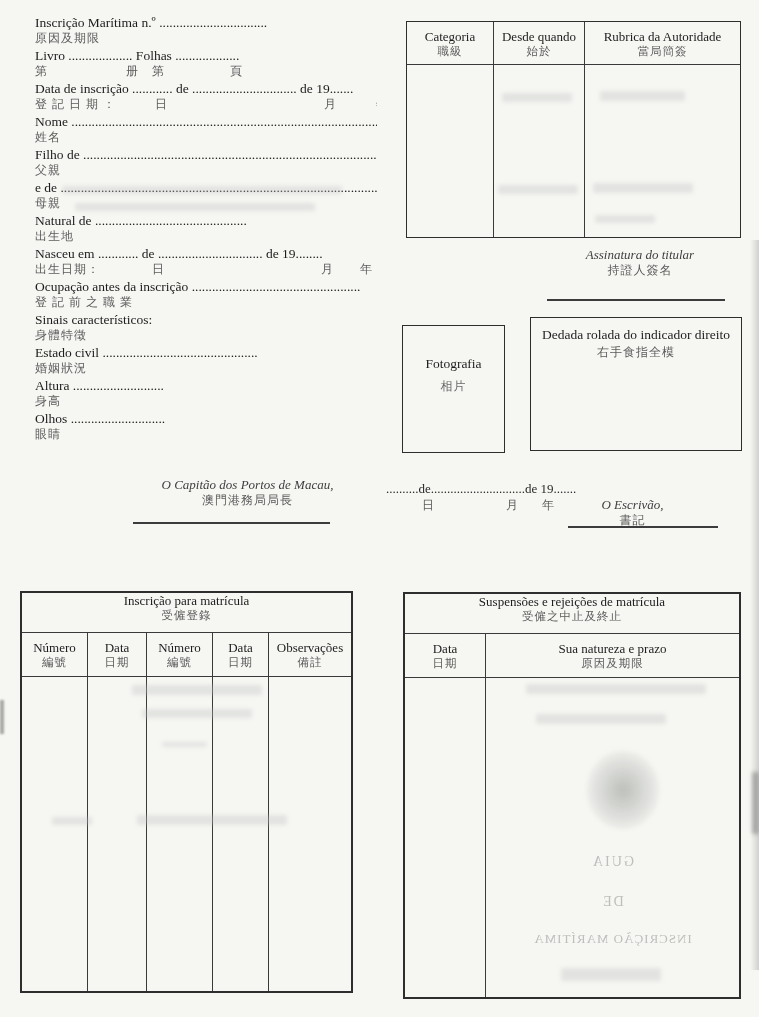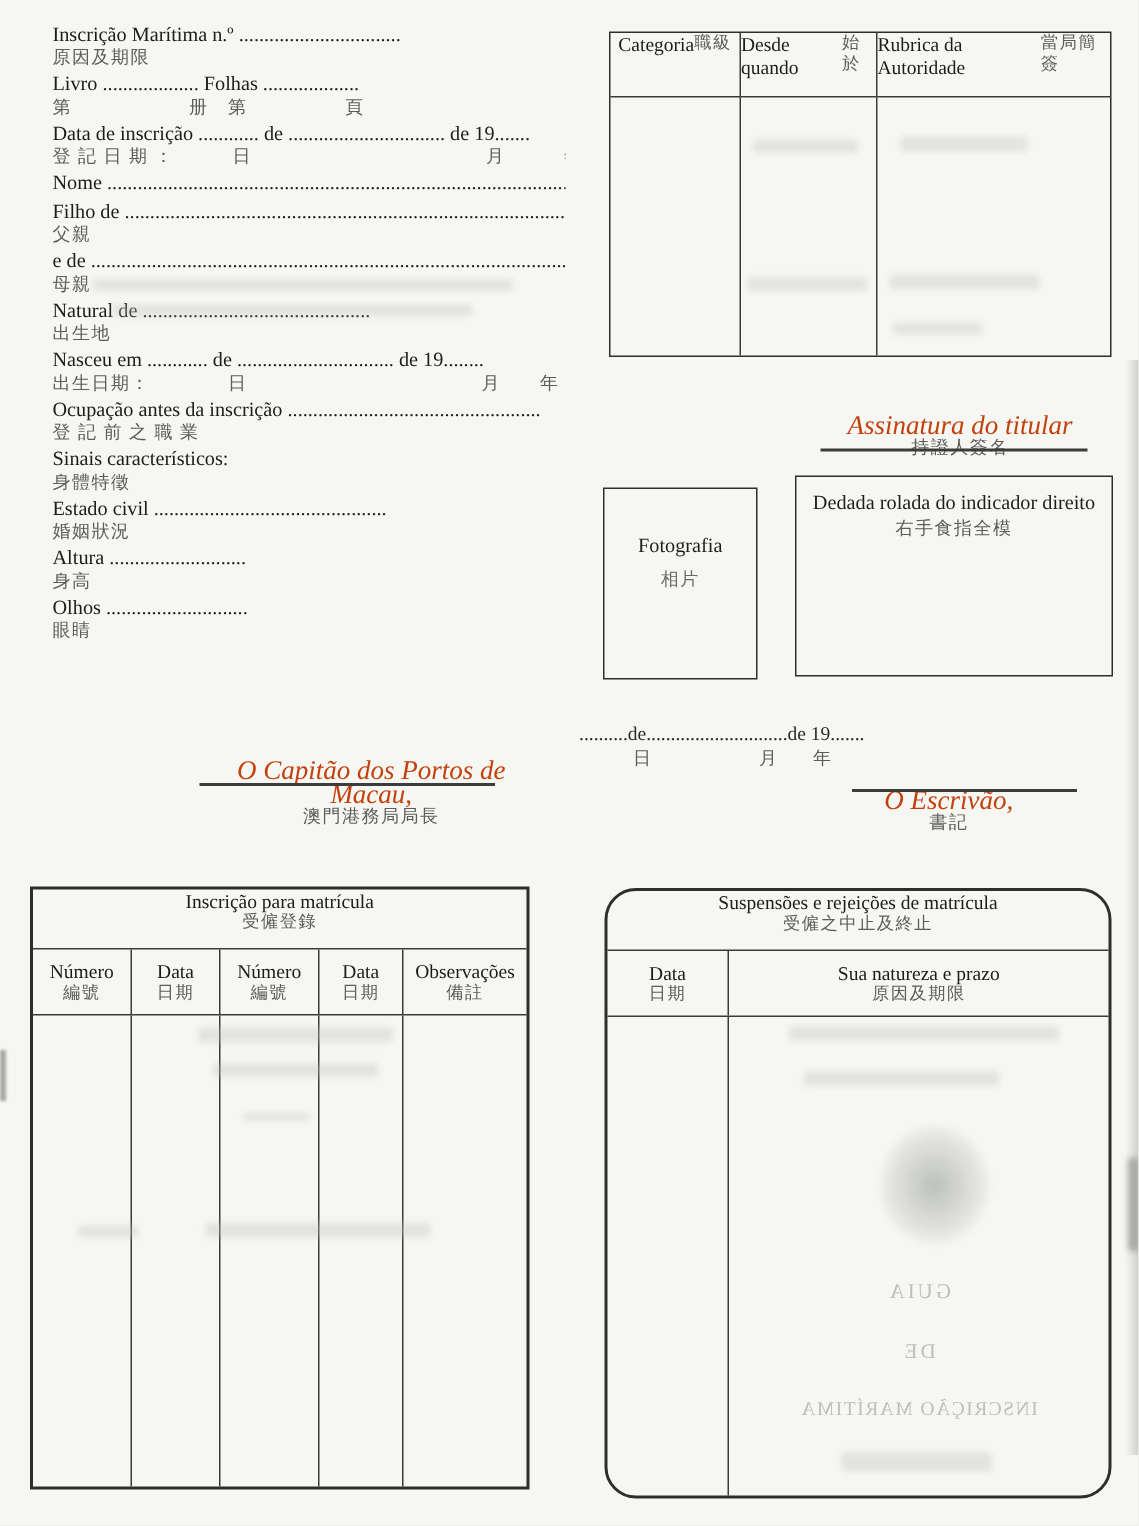--- a/index.html
+++ b/index.html
@@ -10,49 +10,49 @@
     font-family:"Liberation Serif", serif;
     color:#1e1e1e; overflow:hidden;text-decoration:underline;
   }
   
   .left-form{ position:absolute; left:35px; top:15px; width:342px; }
   .field{ margin-bottom:3px; }
   .fld-pt{ font-size:13.5px; line-height:16px; white-space:nowrap; overflow:hidden; color:#1c1c1c; }
   .fld-zh{ font-size:12px; line-height:14px; white-space:nowrap; overflow:hidden; color:#5c5c5c; letter-spacing:1px; }
   
   .sig-block{ position:absolute; text-align:center; }
-  .sig-pt{ font-style:italic; font-size:18px; line-height:16px; color:#c2410c;margin-top:28px; }
+  .sig-pt{ font-style:italic; font-size:13px; line-height:16px; color:#404040; }
   .sig-zh{ font-size:12px; line-height:15px; color:#5c5c5c; letter-spacing:1px; }
   .sig-line{ position:absolute; height:2px; background:#3c3c3c; }
   .date-block{ position:absolute; left:386px; top:481px; width:215px; }
   .date-pt{ font-size:13px; line-height:15px; white-space:nowrap; color:#2a2a2a; }
   .date-zh{ font-size:12px; line-height:15px; white-space:nowrap; color:#5c5c5c; margin-top:2px; }
   
   .cat-table{ position:absolute; left:406px; top:21px; width:335px; height:217px;
     border:1.5px solid #2e2e2e; display:grid;
     grid-template-columns:87px 91px 1fr; grid-template-rows:43px 1fr; background:rgba(255,255,255,0.0); }
   .cat-cell{ border-right:1px solid #3a3a3a; border-bottom:1px solid #3a3a3a;
-    display:flex; flex-direction:row; align-items:flex-start; justify-content:center; }
+    display:flex; flex-direction:column; align-items:center; justify-content:center; }
   .cat-cell.last-col{ border-right:none; }
   .cat-cell.body{ border-bottom:none; position:relative; }
   .hdr-pt{ font-size:13px; line-height:15px; color:#1c1c1c; }
   .hdr-zh{ font-size:11.5px; line-height:14px; color:#5c5c5c; letter-spacing:1px; }
   
   .photo-box{ position:absolute; left:402px; top:325px; width:103px; height:128px;
     border:1.3px solid #2e2e2e; text-align:center; padding-top:30px; }
   .photo-pt{ font-size:13.5px; line-height:16px; }
   .photo-zh{ font-size:12px; color:#6a6a6a; letter-spacing:1px; margin-top:6px; }
   .finger-box{ position:absolute; left:530px; top:317px; width:212px; height:134px;
     border:1.5px solid #2e2e2e; text-align:center; padding-top:9px; }
   .finger-pt{ font-size:13.5px; line-height:16px; }
   .finger-zh{ font-size:12px; color:#5c5c5c; letter-spacing:1px; margin-top:1px; }
   
   .btable{ position:absolute; border:2px solid #2e2e2e; display:flex; flex-direction:column; }
   .mat-table{ left:20px; top:591px; width:333px; height:402px; }
-  .sus-table{ left:403px; top:592px; width:338px; height:407px;border-radius:21px; }
+  .sus-table{ left:403px; top:592px; width:338px; height:407px; }
   .bt-title{ border-bottom:1px solid #3a3a3a; display:flex; flex-direction:column;
     align-items:center; justify-content:flex-start; height:40px; flex:0 0 auto; }
   .bt-head{ display:grid; border-bottom:1px solid #3a3a3a; height:44px; flex:0 0 auto; }
   .bt-body{ display:grid; flex:1 1 auto; position:relative; }
   .mat-cols{ grid-template-columns:66px 59px 66px 56px 1fr; }
   .sus-cols{ grid-template-columns:81px 1fr; }
   .bt-cell{ border-right:1px solid #3a3a3a; display:flex; flex-direction:column;
     align-items:center; justify-content:center; position:relative; }
   .bt-cell.last-col{ border-right:none; }
   
@@ -83,20 +83,21 @@
     <div class="field">
       <div class="fld-pt">Livro ................... Folhas ...................</div>
       <div class="fld-zh">第　　　　　　册　第　　　　　頁</div>
     </div>
     <div class="field">
       <div class="fld-pt">Data de inscrição ............ de ............................... de 19.......</div>
       <div class="fld-zh">登 記 日 期 ：　　　日　　　　　　　　　　　　月　　　年</div>
     </div>
     <div class="field">
       <div class="fld-pt">Nome ........................................................................................................</div>
+      <div class="fld-zh">姓名</div>
     </div>
     <div class="field">
       <div class="fld-pt">Filho de ....................................................................................................</div>
       <div class="fld-zh">父親</div>
     </div>
     <div class="field">
       <div class="fld-pt">e de .........................................................................................................</div>
       <div class="fld-zh">母親</div>
     </div>
     <div class="field">

